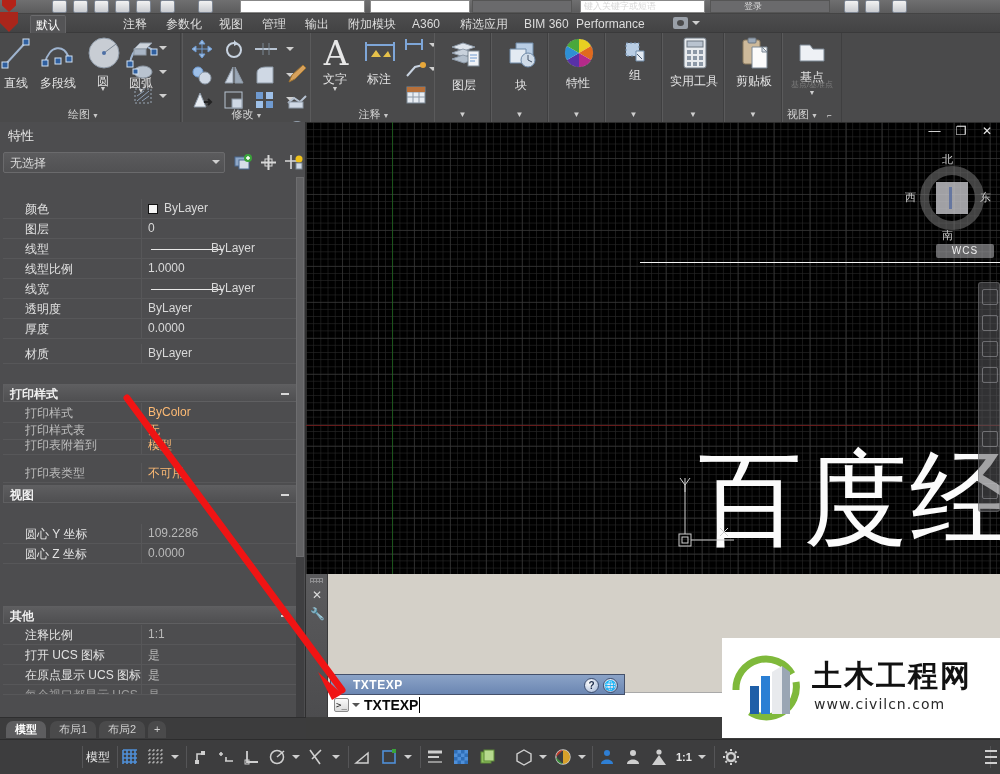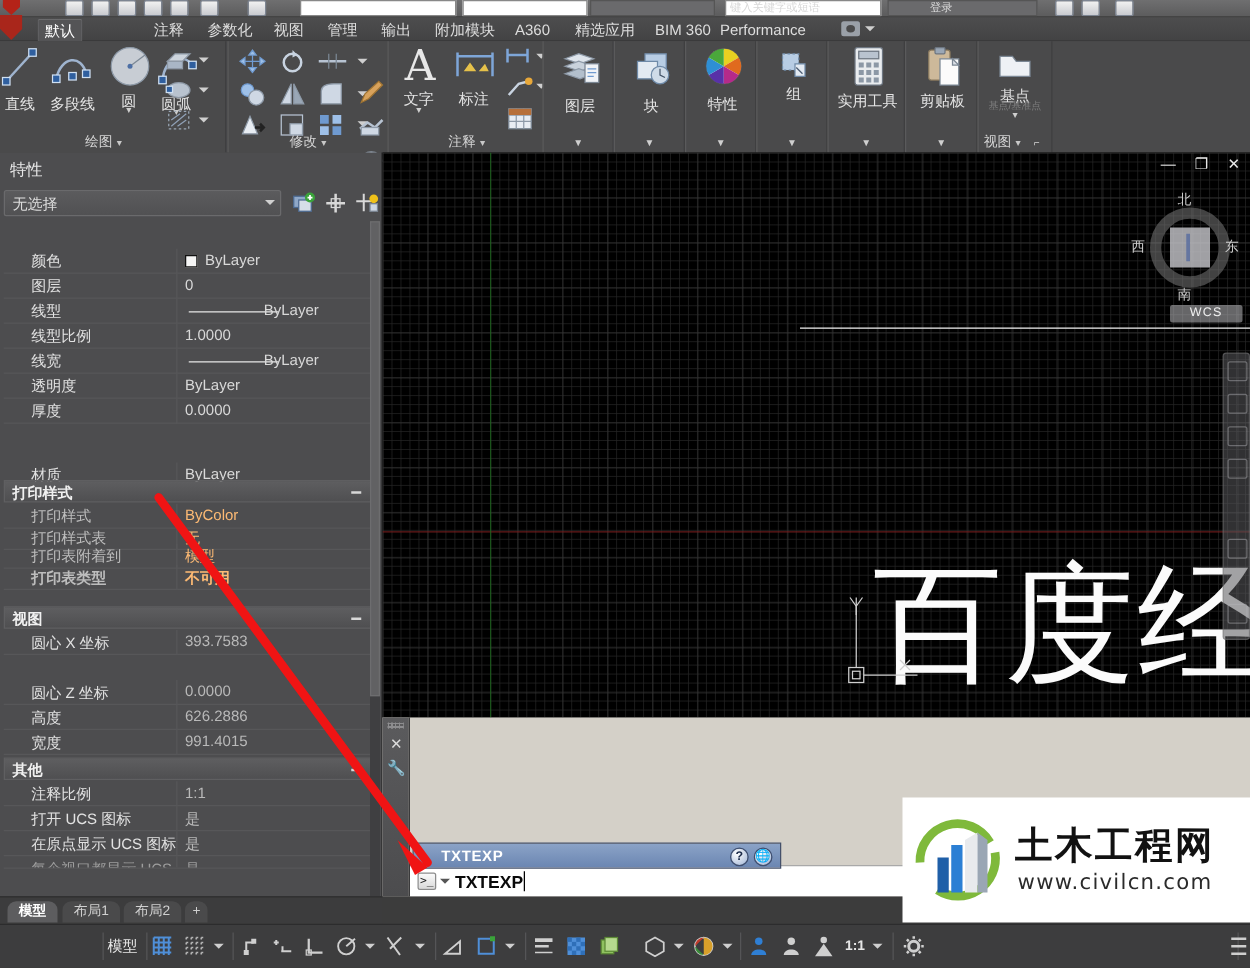--- a/index.html
+++ b/index.html
@@ -377,21 +377,21 @@
   .watermark {
     position:absolute; left:722px; top:638px; width:278px; height:100px;
     background:#fff; overflow:hidden;
   }
   .wm-t {
     position:absolute; left:90px; top:18px; font-size:30px; font-weight:bold;
     color:#111; letter-spacing:2px; white-space:nowrap;
     font-family:"DejaVu Sans","Liberation Sans",sans-serif;
   }
   .wm-s {
-    position:absolute; left:92px; top:58px; font-size:17px; color:#2b2b2b;
+    position:absolute; left:92px; top:58px; font-size:14px; color:#2b2b2b;
     letter-spacing:1px; white-space:nowrap;
     font-family:"DejaVu Sans","Liberation Sans",sans-serif;
   }
   .wm-logo { position:absolute; left:10px; top:14px; width:74px; height:70px;}
 
   
   .redline { position:absolute; left:0; top:0; width:1000px; height:774px;
              pointer-events:none; }
 </style>
 </head>
@@ -796,21 +796,21 @@
       <div class="k">透明度</div>
       <div class="vsep"></div>
       <div class="v">ByLayer</div>
     </div>
     <div class="row" style="top:197px;">
       <div class="k">厚度</div>
       <div class="vsep"></div>
       <div class="v">0.0000</div>
     </div>
 
-    <div class="row" style="top:248px;text-align:center;">
+    <div class="row" style="top:222px;text-align:center;">
       <div class="k">材质</div>
       <div class="vsep"></div>
       <div class="v">ByLayer</div>
     </div>
 
     <div class="grp" style="top:262px;">
       <span>打印样式</span>
       <div class="minus"></div>
     </div>
     <div class="row dim" style="top:281px;">
@@ -821,49 +821,39 @@
     <div class="row dim" style="top:298px;">
       <div class="k">打印样式表</div>
       <div class="vsep"></div>
       <div class="v">无</div>
     </div>
     <div class="row dim" style="top:313px;">
       <div class="k">打印表附着到</div>
       <div class="vsep"></div>
       <div class="v">模型</div>
     </div>
-    <div class="row dim" style="top:330px;font-weight:bold;">
+    <div class="row dim" style="top:341px;">
       <div class="k">打印表类型</div>
       <div class="vsep"></div>
       <div class="v">不可用</div>
     </div>
 
     <div class="grp" style="top:363px;">
       <span>视图</span>
       <div class="minus"></div>
     </div>
-    <div class="row" style="top:382px;">
-      <div class="k">圆心 X 坐标</div>
-      <div class="vsep"></div>
-      <div class="v" style="color:#b9b9b9;">393.7583</div>
+    <div class="row" style="top:402px;">
+      <div class="k">圆心 Y 坐标</div>
+      <div class="vsep"></div>
+      <div class="v" style="color:#b9b9b9;">109.2286</div>
     </div>
     <div class="row" style="top:422px;">
       <div class="k">圆心 Z 坐标</div>
       <div class="vsep"></div>
       <div class="v" style="color:#b9b9b9;">0.0000</div>
-    </div>
-    <div class="row" style="top:442px;">
-      <div class="k">高度</div>
-      <div class="vsep"></div>
-      <div class="v" style="color:#b9b9b9;">626.2886</div>
-    </div>
-    <div class="row" style="top:462px;">
-      <div class="k">宽度</div>
-      <div class="vsep"></div>
-      <div class="v" style="color:#b9b9b9;">991.4015</div>
     </div>
 
     <div class="grp" style="top:484px;">
       <span>其他</span>
       <div class="minus"></div>
     </div>
     <div class="row" style="top:503px;">
       <div class="k">注释比例</div>
       <div class="vsep"></div>
       <div class="v" style="color:#b9b9b9;">1:1</div>

